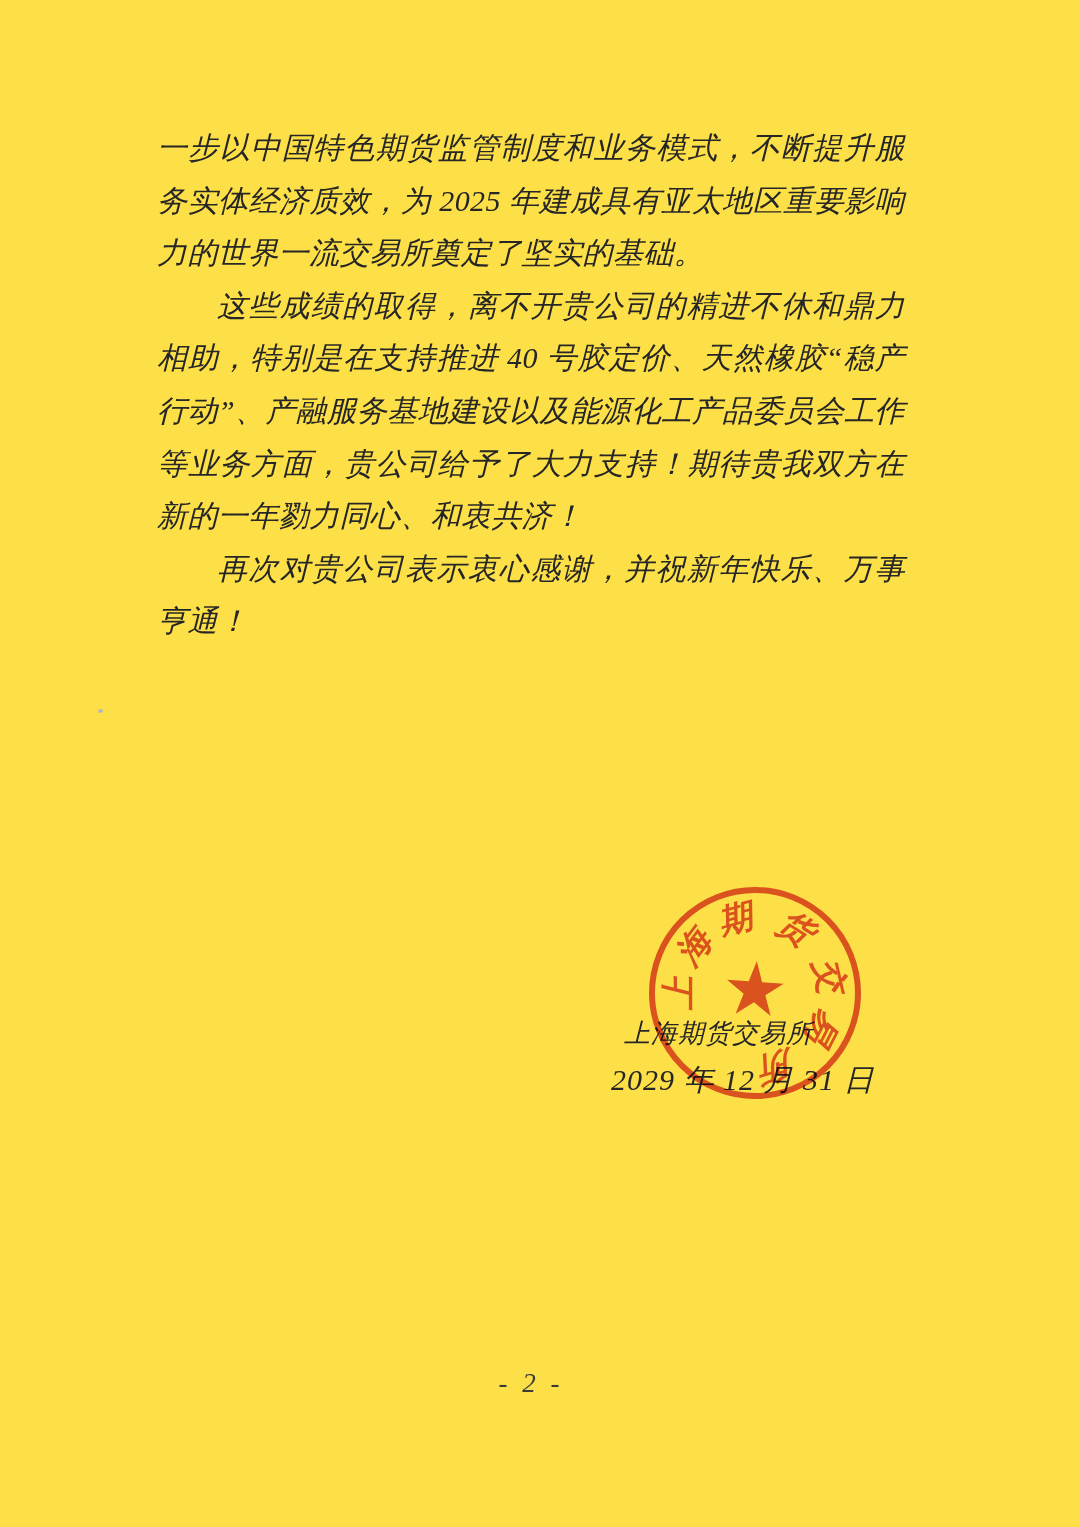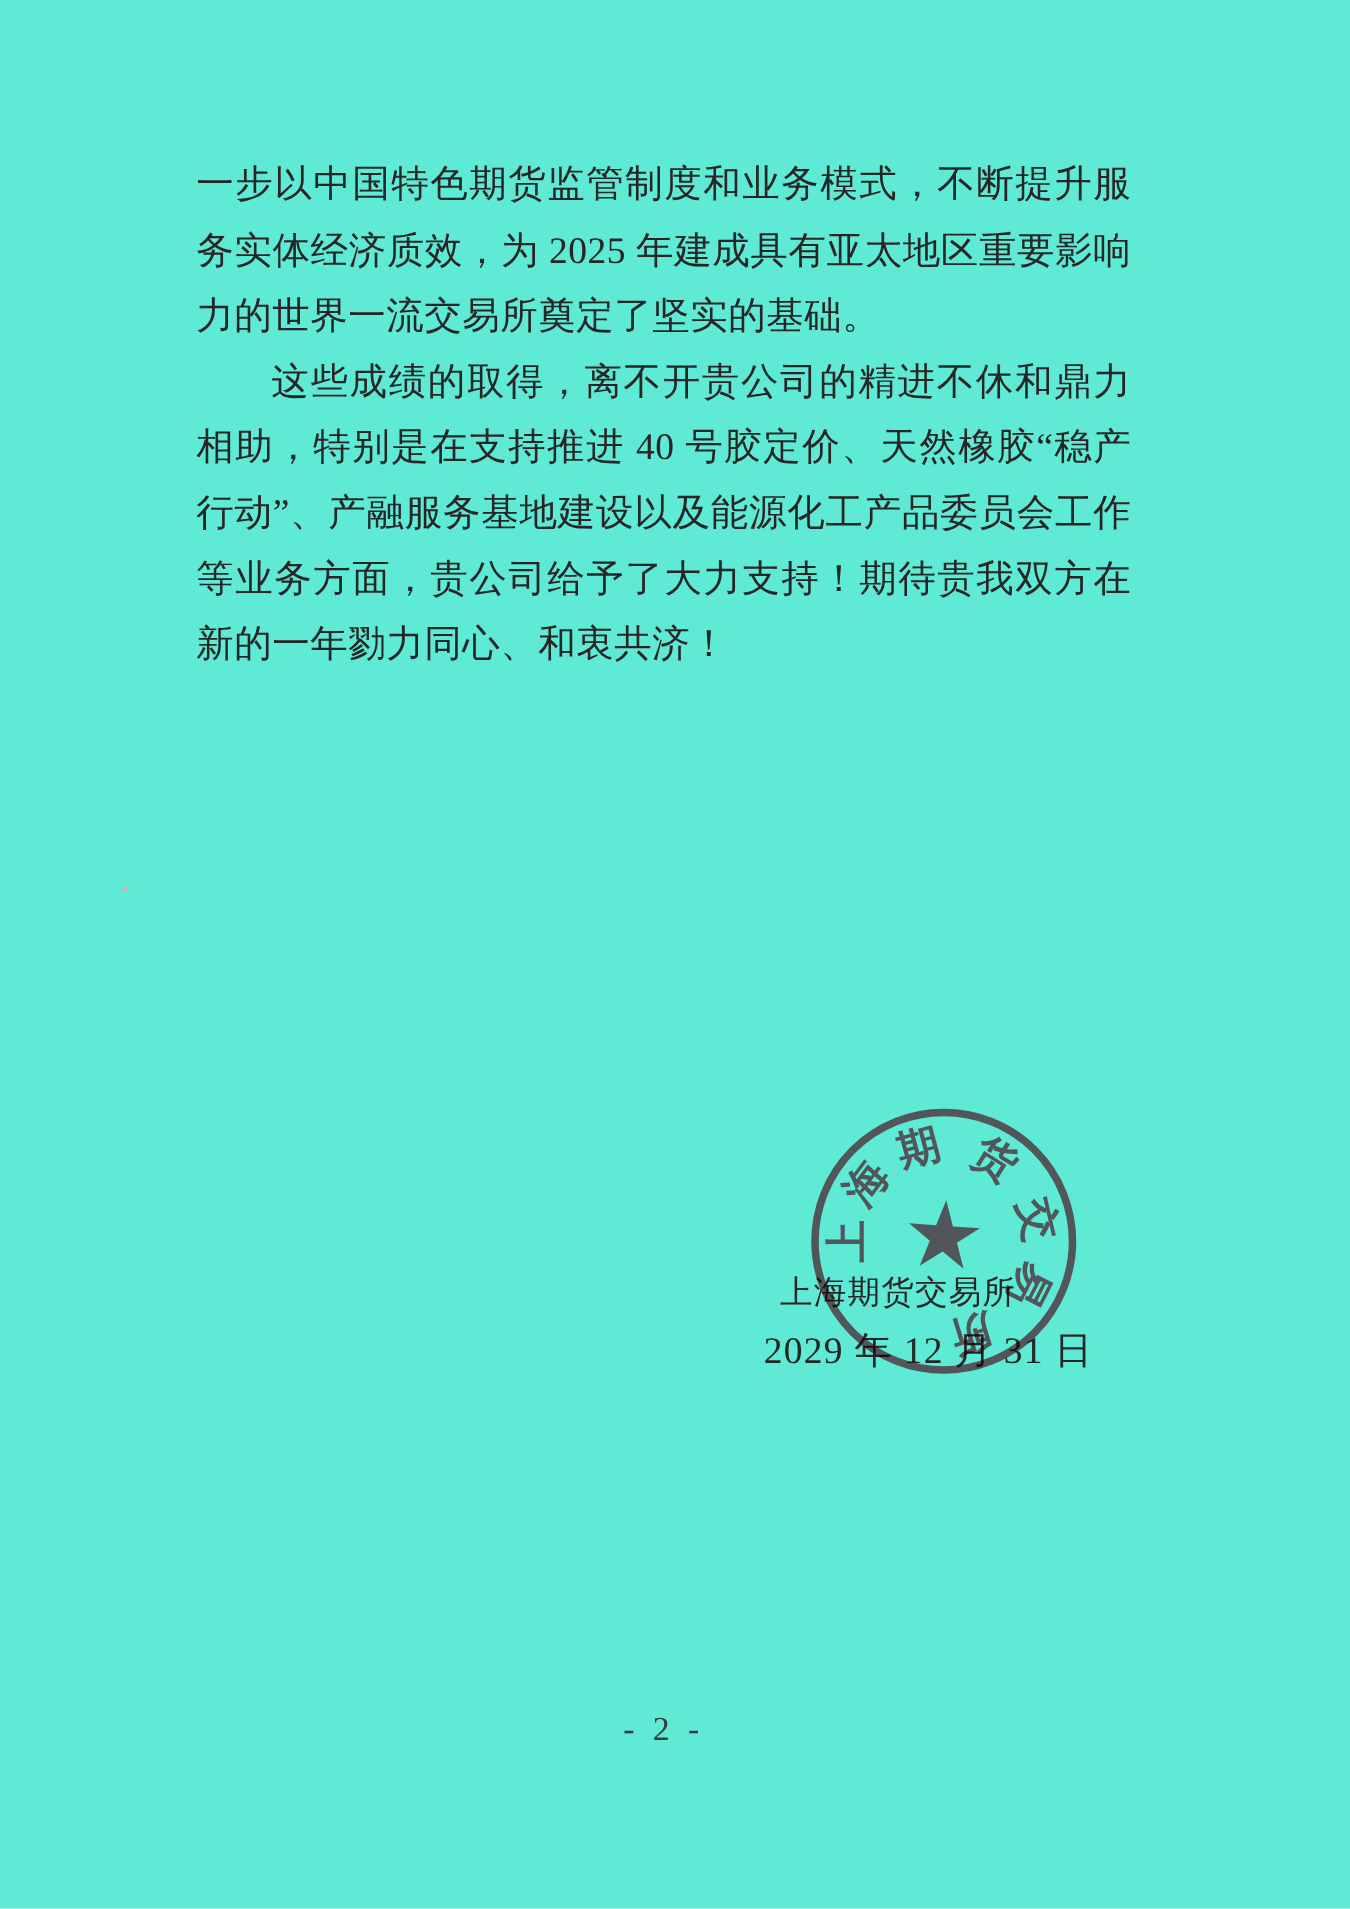--- a/index.html
+++ b/index.html
@@ -8,21 +8,22 @@
   body {
     position: relative;
     background: #ffffff;
     font-family: "Liberation Serif", "DejaVu Serif", serif;
     color: var(--ink);
     overflow: hidden;
   }
   .page {
     position: absolute;
     inset: 0;
-    background: #5eead4;
+    background: #fde047;
+    font-style: italic;
   }
   .letter-body {
     position: absolute;
     left: 157px;
     top: 122px;
     width: 748px;
     font-size: 30px;
     line-height: 52.6px;
     text-align: justify;
     text-justify: inter-character;
@@ -114,20 +115,21 @@
   }
 </style>
 </head>
 <body>
 
 <div class="page">
 
   <div class="letter-body">
     <p>一步以中国特色期货监管制度和业务模式，不断提升服务实体经济质效，为 2025 年建成具有亚太地区重要影响力的世界一流交易所奠定了坚实的基础。</p>
     <p class="indent">这些成绩的取得，离不开贵公司的精进不休和鼎力相助，特别是在支持推进 40 号胶定价、天然橡胶“稳产行动”、产融服务基地建设以及能源化工产品委员会工作等业务方面，贵公司给予了大力支持！期待贵我双方在新的一年勠力同心、和衷共济！</p>
+    <p class="indent">再次对贵公司表示衷心感谢，并祝新年快乐、万事亨通！</p>
   </div>
 
   <div class="sig-name">上海期货交易所</div>
   <div class="sig-date">2029 年 12 月 31 日</div>
 
   <div class="seal">
     <span class="seal-star">★</span>
     <span class="seal-char c0">上</span>
     <span class="seal-char c1">海</span>
     <span class="seal-char c2">期</span>

